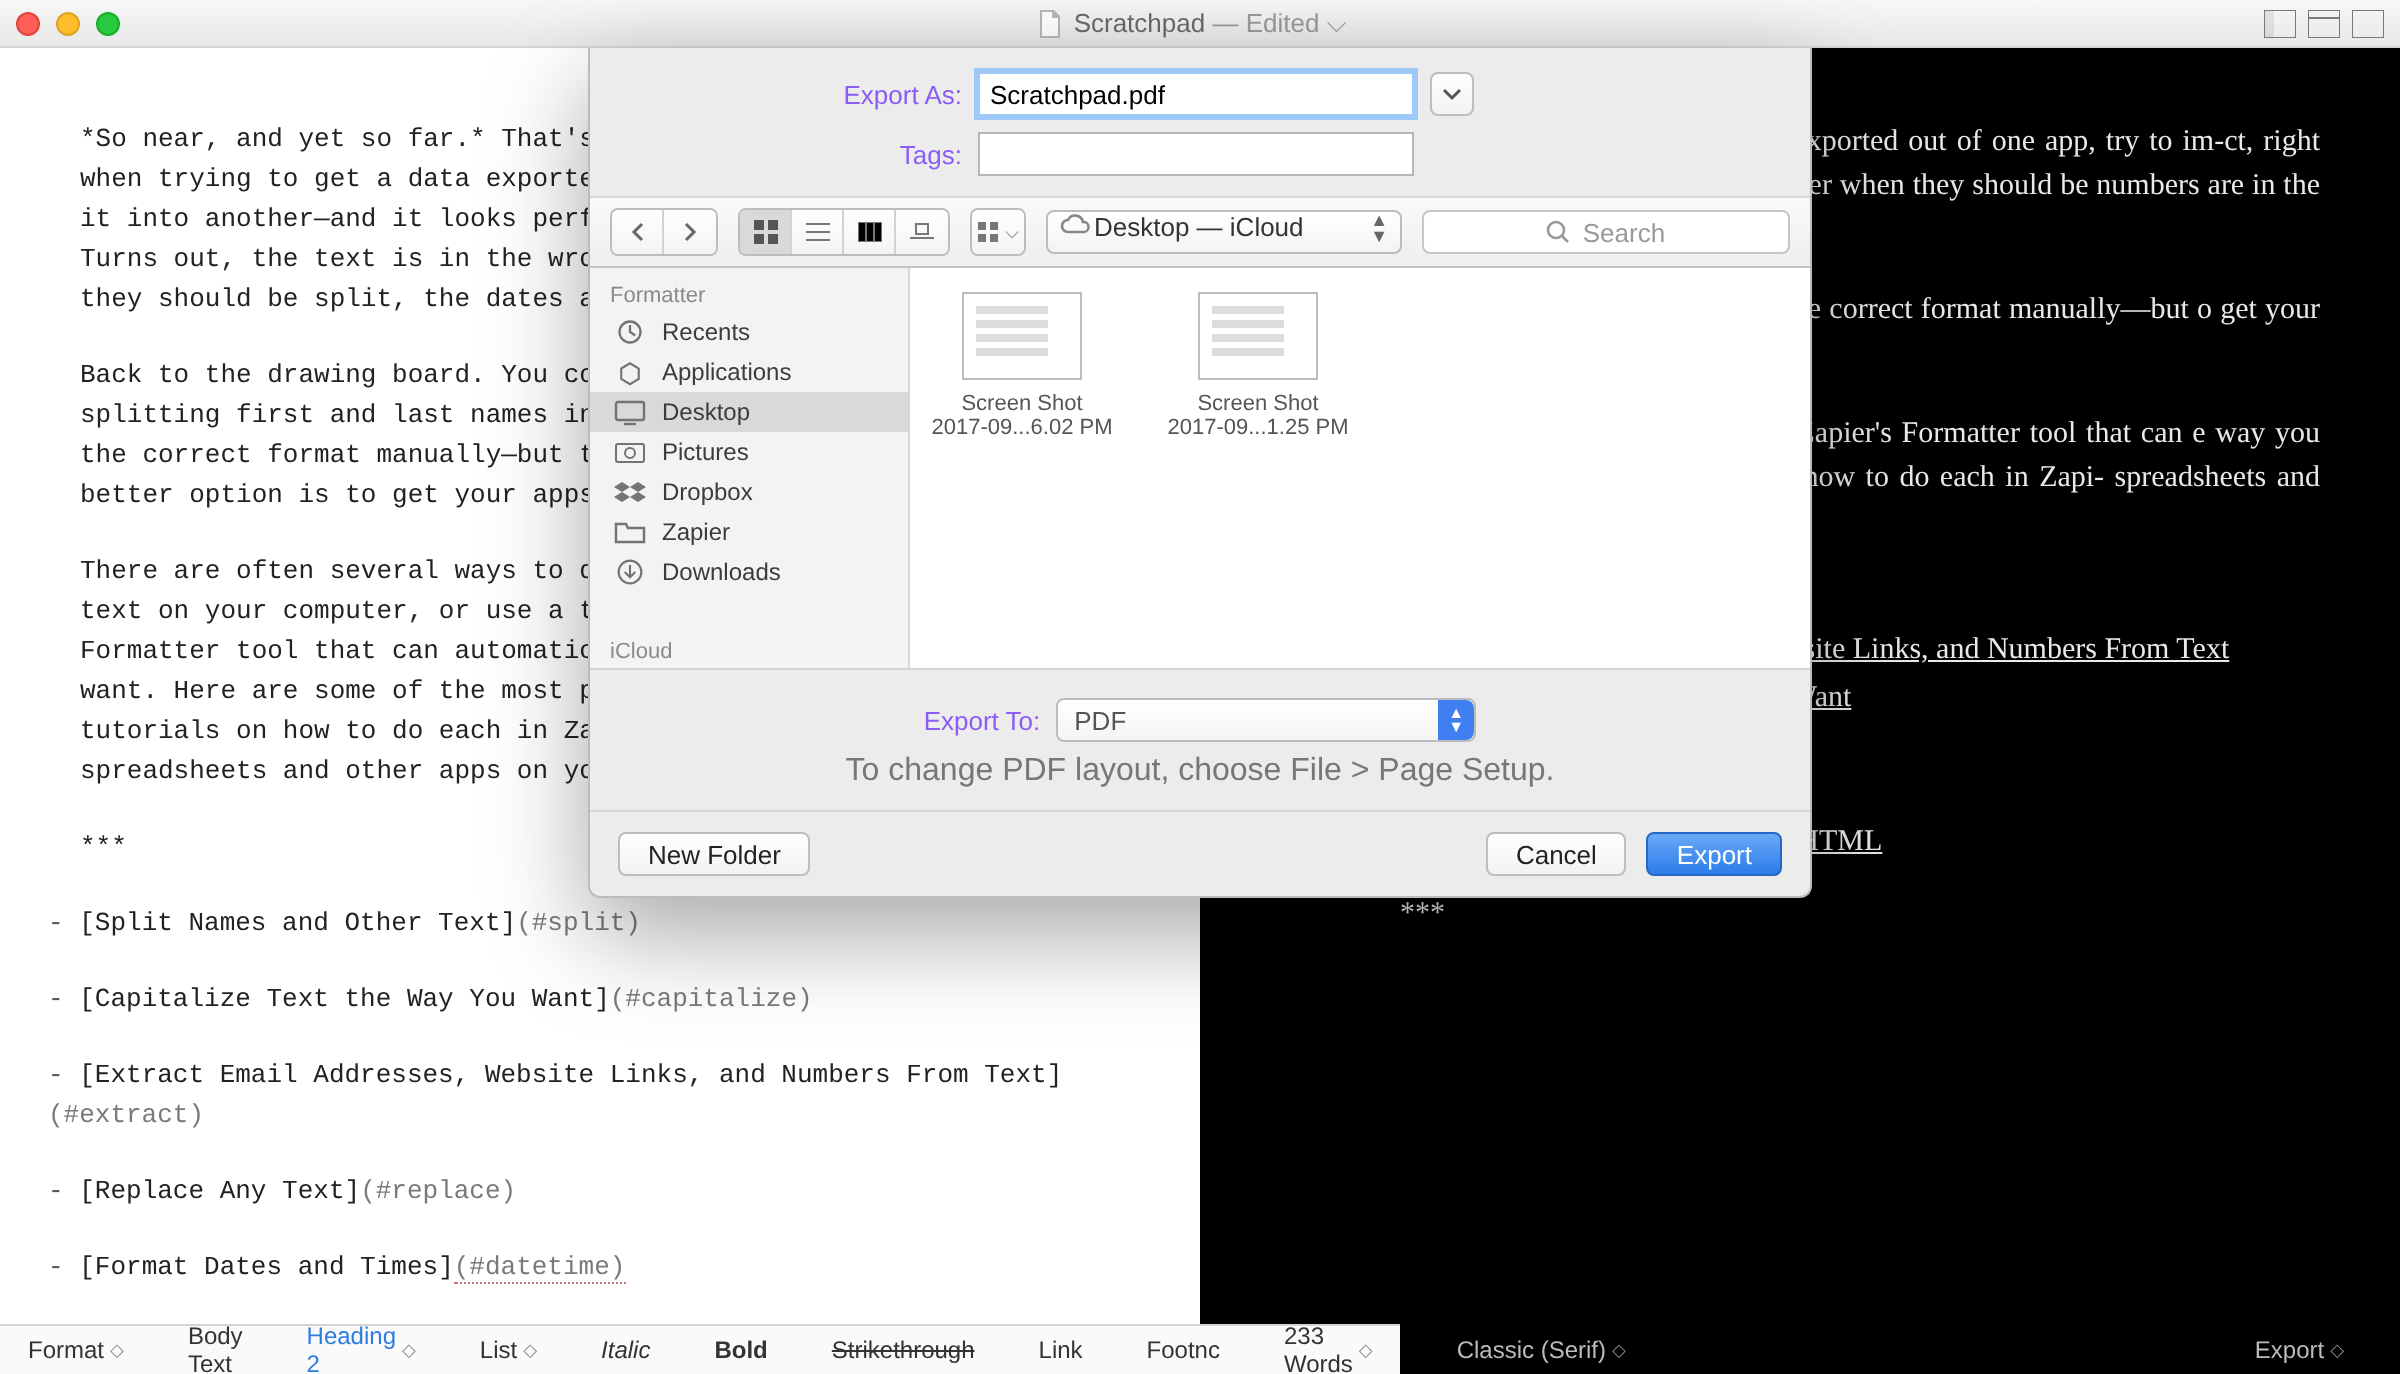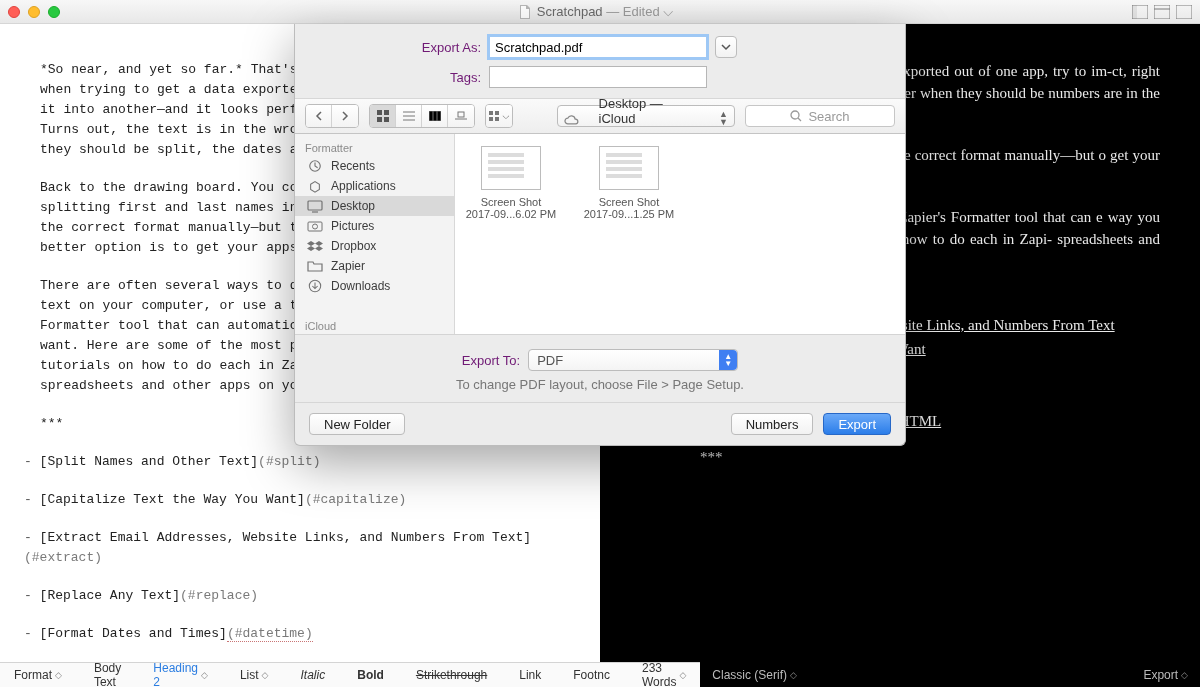--- a/index.html
+++ b/index.html
@@ -29,67 +29,67 @@
   .sep { margin: 14px 0 0 0; }
 
   .mdlink { color:#7a7a7a; }
   .mdlist-item { margin-left: -16px; }
   .mdlist-item::before { content:"- "; color:#555; }
   .dotted { border-bottom:1px dotted #c97575; }
 
   
   .bottombar { position:absolute; bottom:0; left:0; right:0; height:25px; display:flex; font-size:12px; }
   .bb-left { flex:1; background:#fafafa; border-top:1px solid #d4d4d4; display:flex; align-items:center; gap:32px; padding:0 14px; color:#333; }
-  .bb-right { flex:1; background:#000; display:flex; align-items:center; padding:0 12px; color:#bbb; justify-content:space-between; }
+  .bb-right { flex:1; background:#000; display:flex; align-items:center; padding:0 28px; color:#bbb; justify-content:space-between; }
   .bb-item { display:flex; align-items:center; gap:3px; cursor:pointer; }
   .bb-item.blue { color:#2b7de1; }
   .bb-item .arr { font-size:9px; color:#888; }
   .strike { text-decoration: line-through; }
   .bold { font-weight: 700; }
   .ital { font-style: italic; }
 
   
   .sheet-backdrop { position:absolute; top:24px; left:0; right:0; bottom:0; display:flex; justify-content:center; align-items:flex-start; pointer-events:none; }
   .sheet { width:612px; background:#ececec; border:1px solid #bcbcbc; border-top:none; border-radius:0 0 6px 6px; box-shadow:0 18px 50px rgba(0,0,0,0.35); pointer-events:auto; font-size:13px; color:#333; margin-top:0; position:relative; left:0; }
 
   .sheet-top { padding:12px 16px 10px; display:flex; flex-direction:column; gap:8px; }
   .row { display:flex; align-items:center; gap:8px; }
-  .lbl { width:170px; text-align:right; color:#701a75; }
+  .lbl { width:170px; text-align:right; color:#8b5cf6; }
   .field { height:22px; border:1px solid #b6b6b6; background:#fff; padding:1px 5px; font-size:13px; }
   .exportas { width:218px; outline:3px solid #9ec8f5; outline-offset:-1px; }
   .exportas::selection { background:#b6d6fa; }
   .tags-field { width:218px; }
   .expand-btn { width:22px; height:22px; border:1px solid #bcbcbc; background:linear-gradient(#fff,#f2f2f2); border-radius:4px; display:flex; align-items:center; justify-content:center; color:#555; }
 
   .sheet-toolbar { height:36px; border-top:1px solid #d7d7d7; border-bottom:1px solid #c4c4c4; background:linear-gradient(#fafafa,#eee); display:flex; align-items:center; padding:0 10px; gap:10px; }
   .seg { display:flex; border:1px solid #bcbcbc; border-radius:4px; overflow:hidden; background:#fff; }
   .seg button { width:26px; height:22px; background:linear-gradient(#fff,#f3f3f3); border:none; border-right:1px solid #d2d2d2; display:flex; align-items:center; justify-content:center; color:#555; }
   .seg button.active { background:#d9d9d9; }
   .seg button:last-child { border-right:none; }
-  .loc-pop { flex:0 0 178px; height:22px; border:1px solid #bcbcbc; border-radius:4px; background:linear-gradient(#fff,#f3f3f3); display:flex; align-items:flex-end; padding:0 6px; gap:19px; color:#333; margin-left:34px; }
+  .loc-pop { flex:0 0 178px; height:22px; border:1px solid #bcbcbc; border-radius:4px; background:linear-gradient(#fff,#f3f3f3); display:flex; align-items:flex-start; padding:0 6px; gap:1px; color:#333; }
   .loc-pop .arrs { margin-left:auto; color:#666; font-size:9px; line-height:8px; text-align:center; }
   .search { flex:1; height:22px; border:1px solid #c6c6c6; border-radius:4px; background:#fff; display:flex; align-items:center; justify-content:center; color:#9a9a9a; gap:6px; }
 
   .sheet-body { display:flex; height:200px; background:#fff; }
   .sidebar { width:160px; background:#f3f3f3; border-right:1px solid #d8d8d8; padding-top:4px; font-size:12px; }
   .side-hdr { color:#8a8a8a; padding:4px 10px 2px; font-size:11px; }
   .side-item { display:flex; align-items:center; gap:8px; padding:3px 12px; color:#3c3c3c; }
   .side-item.sel { background:#d9d9d9; }
   .side-item svg, .side-item .ico { width:16px; height:14px; color:#737373; flex:0 0 16px; }
 
   .browser { flex:1; padding:12px 10px; display:flex; gap:26px; align-items:flex-start; }
   .thumb { width:92px; text-align:center; font-size:11px; color:#555; }
   .thumb .img { width:60px; height:44px; border:1px solid #bcbcbc; margin:0 auto 6px; background:#fff; position:relative; }
   .thumb .img::before { content:""; position:absolute; left:6px; top:6px; width:36px; height:4px; background:#dcdcdc; box-shadow:0 7px 0 #dcdcdc, 0 14px 0 #dcdcdc, 0 21px 0 #dcdcdc; }
 
   .export-sect { background:#ececec; border-top:1px solid #d4d4d4; padding:14px 16px 10px; text-align:center; color:#555; }
   .export-sect .row { justify-content:center; margin-bottom:6px; }
   .sel-pop { width:210px; height:22px; border:1px solid #bcbcbc; border-radius:4px; background:linear-gradient(#fff,#f4f4f4); display:flex; align-items:center; padding:0 8px; position:relative; }
   .sel-pop .arrs2 { position:absolute; right:0; top:0; bottom:0; width:18px; background:#3f7ff2; border-radius:0 4px 4px 0; color:#fff; display:flex; flex-direction:column; align-items:center; justify-content:center; font-size:8px; line-height:7px; }
-  .hint { font-size:13px; color:#777; }
+  .hint { font-size:16px; color:#777; }
 
   .sheet-footer { border-top:1px solid #d6d6d6; padding:10px 14px; display:flex; align-items:center; }
   .mac-btn { height:22px; padding:0 14px; border:1px solid #bcbcbc; border-radius:4px; background:linear-gradient(#fff,#f2f2f2); font-size:13px; color:#222; }
   .mac-btn.primary { background:linear-gradient(#6aa9f8,#2b7de9); color:#fff; border-color:#2768c7; }
   .spacer { flex:1; }
 </style>
 </head>
 <body>
 
 <div class="titlebar">
@@ -347,18 +347,18 @@
               <span>▼</span>
             </div>
         </div>
       </div>
       <div class="hint">To change PDF layout, choose File &gt; Page Setup.</div>
     </div>
 
     <div class="sheet-footer">
       <button class="mac-btn">New Folder</button>
       <div class="spacer"></div>
-      <button class="mac-btn" style="margin-right:10px">Numbers</button>
+      <button class="mac-btn" style="margin-right:10px">Cancel</button>
       <button class="mac-btn primary">Export</button>
     </div>
 
   </div>
 </div>
 
 </body></html>

